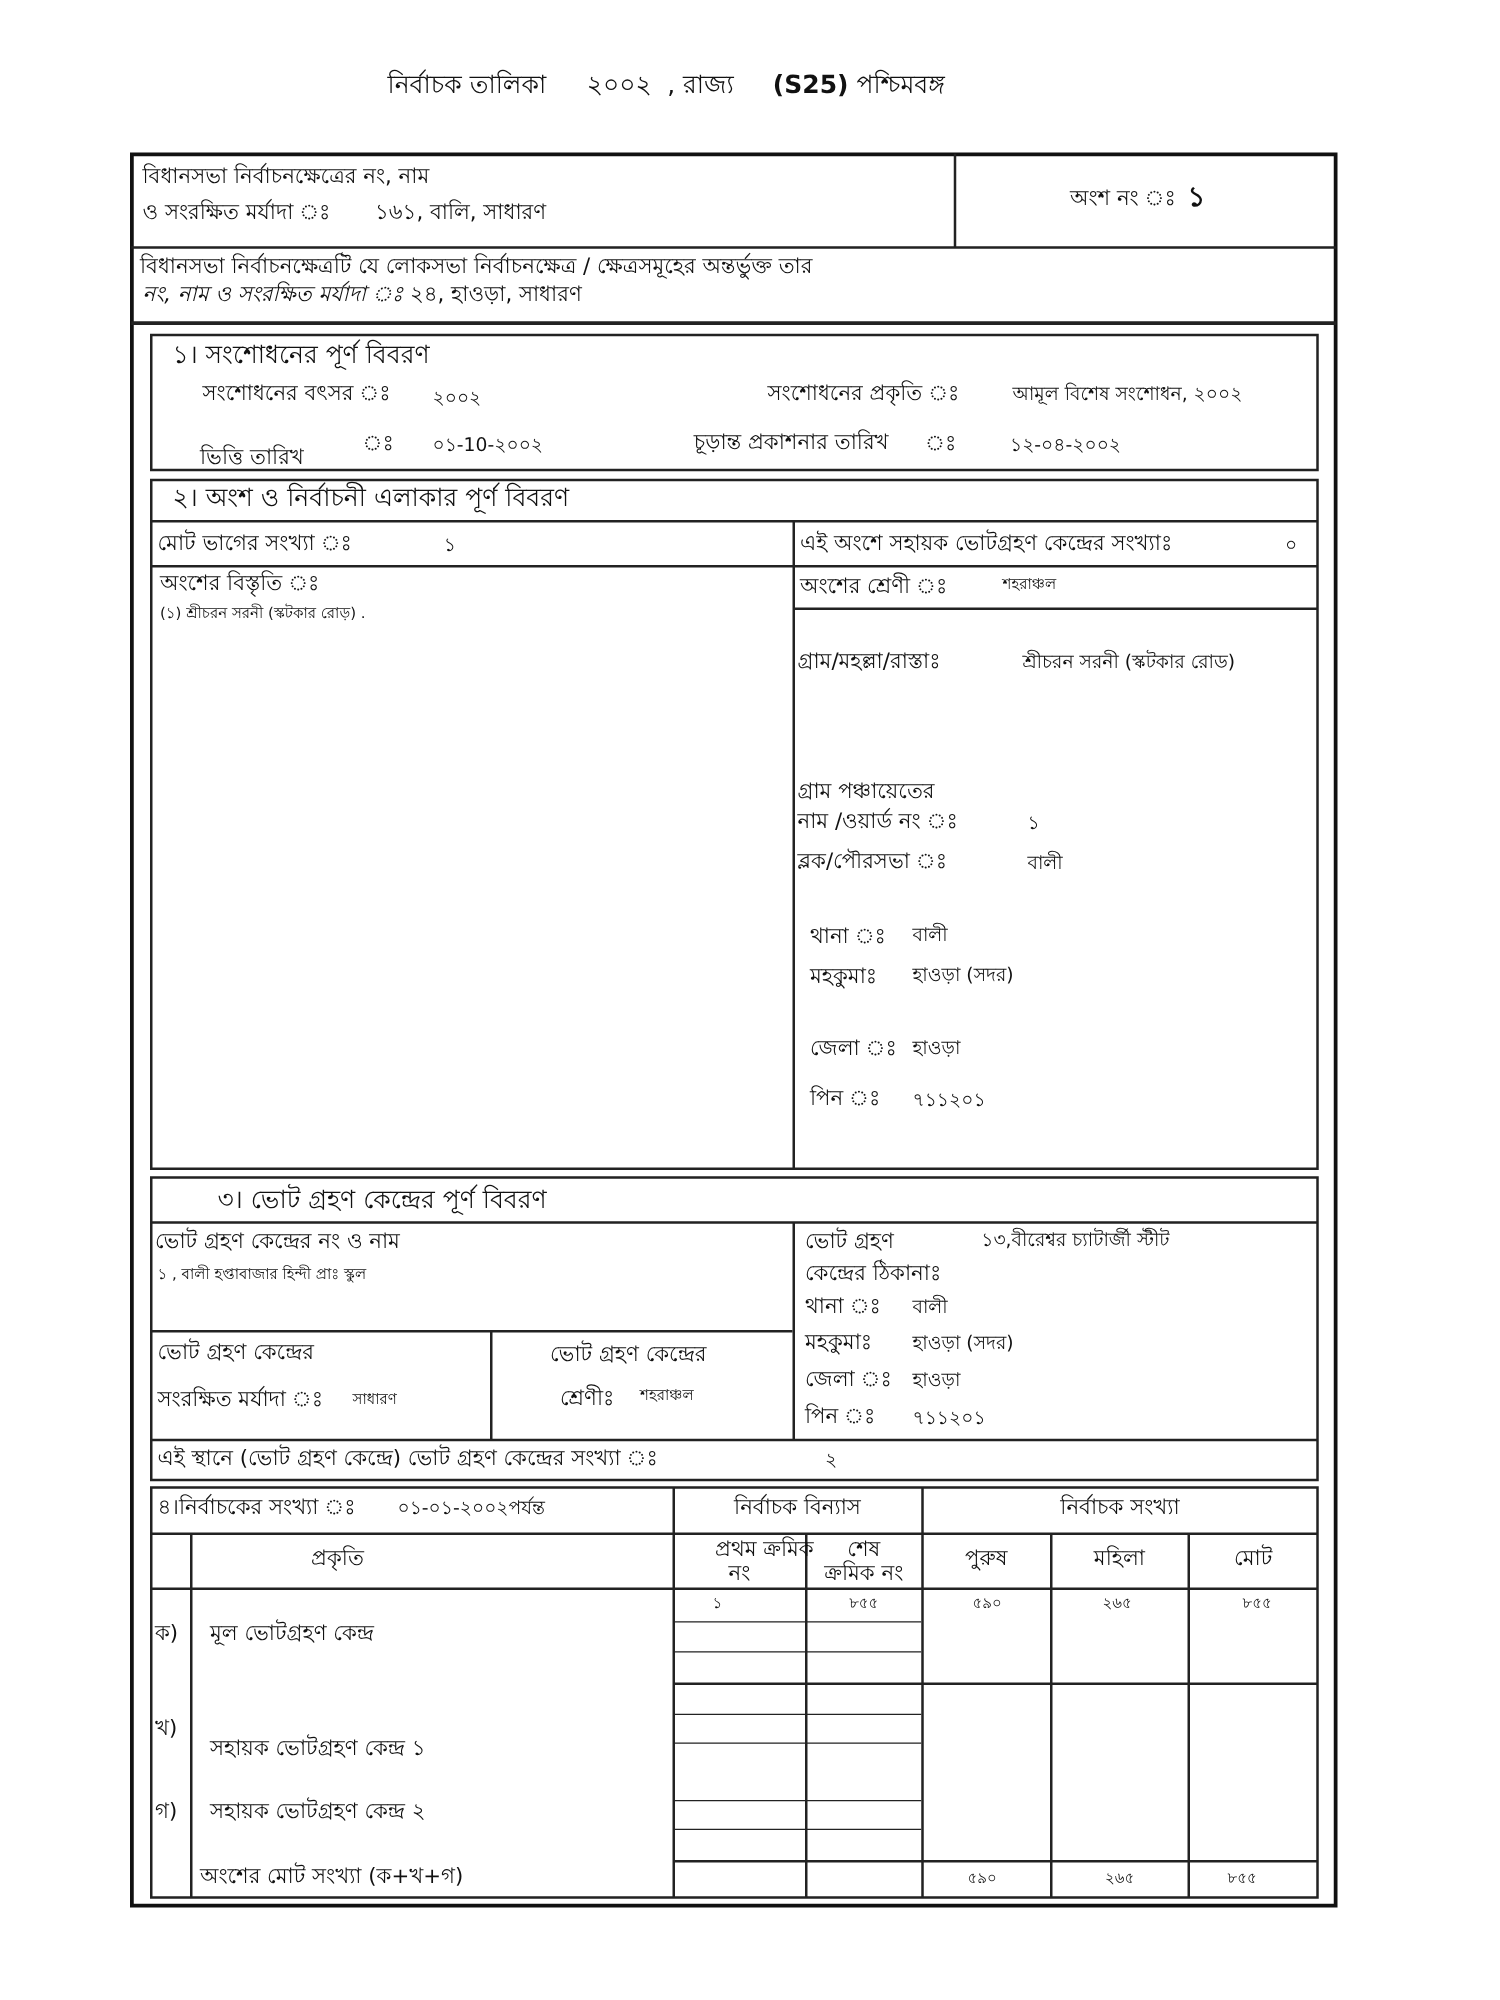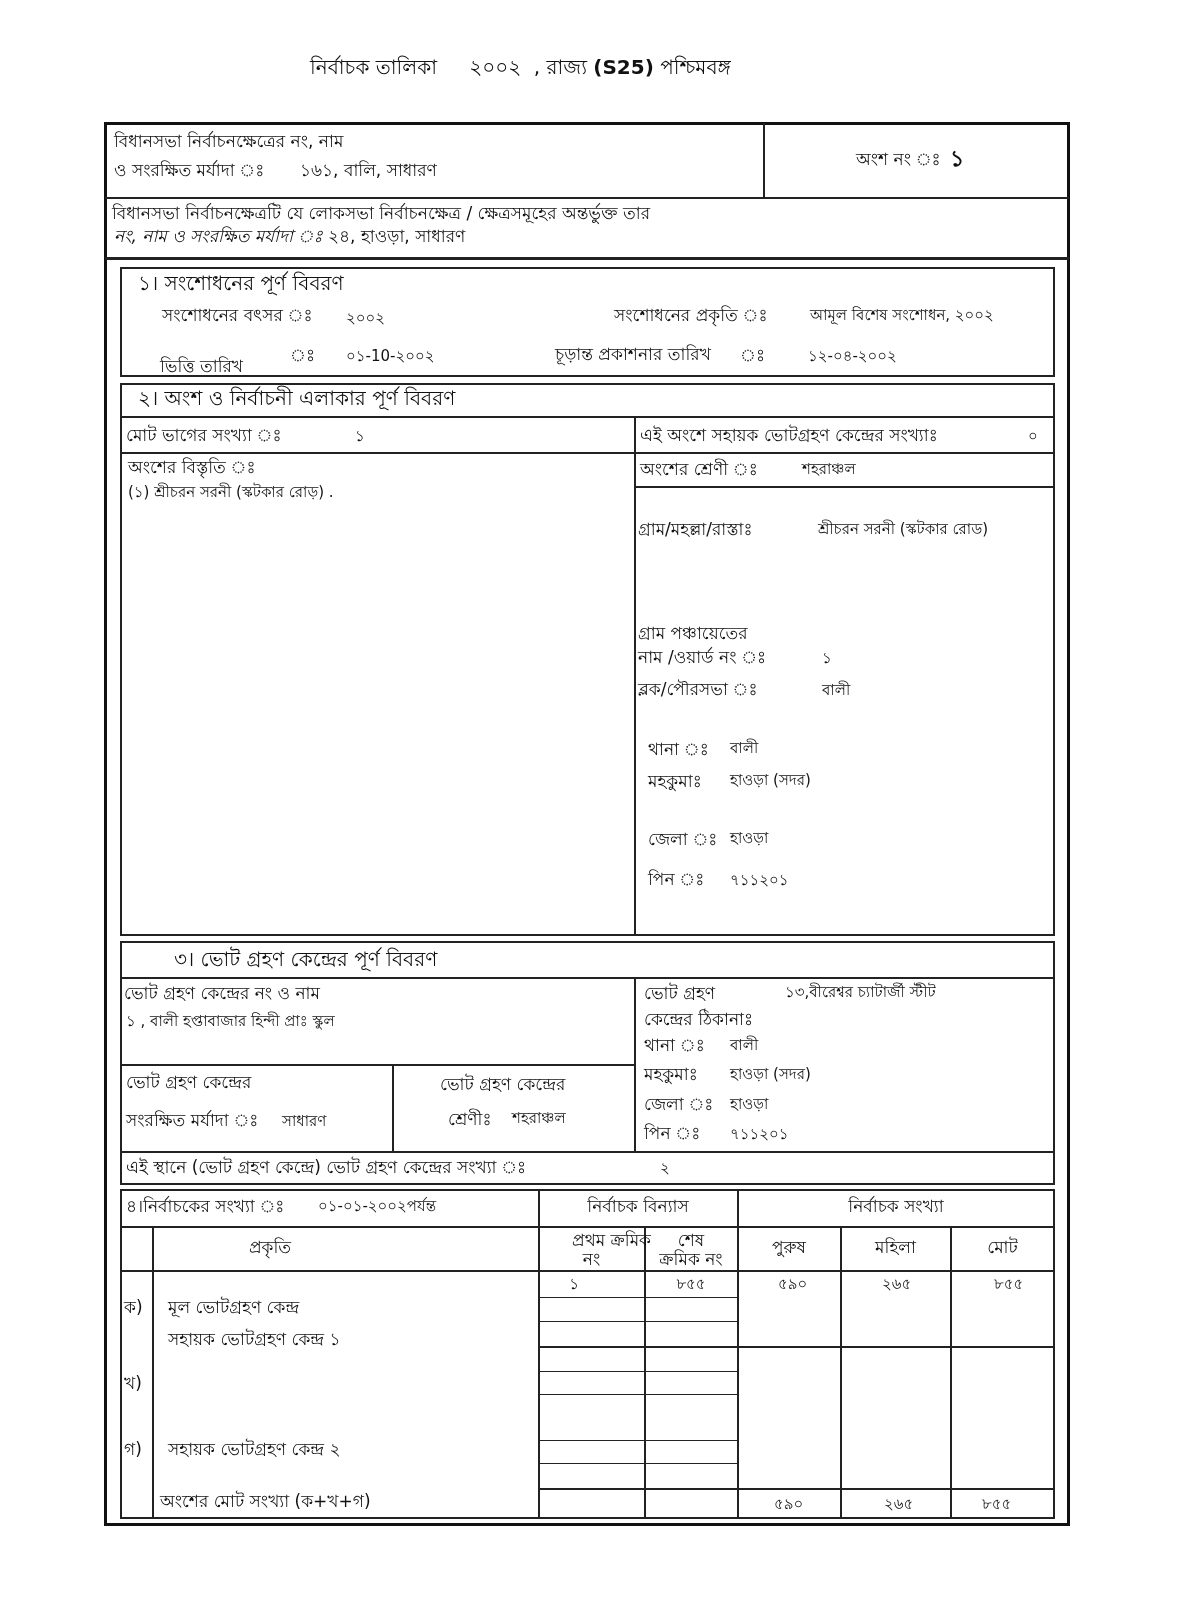--- a/index.html
+++ b/index.html
@@ -1,37 +1,37 @@
 <!DOCTYPE html>
 <html><head>
 <meta charset="utf-8">
 <style>
   html, body { margin:0; padding:0; background:#ffffff; }
   body { width:1200px; height:1600px; position:relative; overflow:hidden;
          font-family:"DejaVu Sans", "Liberation Sans", sans-serif; color:#111; }
   .t { position:absolute; white-space:nowrap; line-height:1.1; }
   .lbl { font-size:17px; font-weight:500; }
   .val { font-size:15px; }
-  .sm { font-size:15px; }
+  .sm { font-size:12px; }
   .hd { font-size:20px; }
   .box { position:absolute; border:2px solid #222; box-sizing:border-box; }
   .outer { border:3px solid #111; }
   .hl { position:absolute; height:0; border-top:2px solid #222; }
   .vl { position:absolute; width:0; border-left:2px solid #222; }
   .thin { border-width:1.5px; }
   .center { text-align:center; }
 </style>
 </head>
 <body>
 
 <div class="t" style="left:310px; top:56px; font-size:20px;">
   <span>নির্বাচক তালিকা</span>
   <span style="margin-left:26px;">২০০২</span>
   <span style="margin-left:6px;">, রাজ্য</span>
-  <span style="margin-left:0; font-weight:bold;">(S25)</span>
+  <span style="margin-left:25px; font-weight:bold;">(S25)</span>
   <span>পশ্চিমবঙ্গ</span>
 </div>
 
 <div class="box outer" style="left:104px; top:122px; width:966px; height:1404px;"></div>
 
 <div class="vl" style="left:763px; top:123px; height:75px;"></div>
 <div class="hl" style="left:105px; top:197px; width:964px;"></div>
 <div class="hl" style="left:105px; top:257px; width:964px; border-top-width:3px;"></div>
 
 <div class="t lbl" style="left:114px; top:132px;">বিধানসভা নির্বাচনক্ষেত্রের নং, নাম</div>
@@ -168,21 +168,21 @@
 
 <div class="t lbl" style="left:124px; top:1298px;">ক)</div>
 <div class="t lbl" style="left:168px; top:1298px;">মূল ভোটগ্রহণ কেন্দ্র</div>
 <div class="t sm center" style="left:539px; width:70px; top:1276px;">১</div>
 <div class="t sm center" style="left:645px; width:92px; top:1276px;">৮৫৫</div>
 <div class="t sm" style="left:778px; top:1276px;">৫৯০</div>
 <div class="t sm" style="left:882px; top:1276px;">২৬৫</div>
 <div class="t sm" style="left:994px; top:1276px;">৮৫৫</div>
 
 <div class="t lbl" style="left:124px; top:1374px;">খ)</div>
-<div class="t lbl" style="left:168px; top:1330px;text-align:right;">সহায়ক ভোটগ্রহণ কেন্দ্র ১</div>
+<div class="t lbl" style="left:168px; top:1390px;text-align:right;">সহায়ক ভোটগ্রহণ কেন্দ্র ১</div>
 
 <div class="t lbl" style="left:124px; top:1440px;">গ)</div>
 <div class="t lbl" style="left:168px; top:1440px;">সহায়ক ভোটগ্রহণ কেন্দ্র ২</div>
 
 <div class="t lbl" style="left:160px; top:1492px;">অংশের মোট সংখ্যা (ক+খ+গ)</div>
 <div class="t sm" style="left:774px; top:1496px;">৫৯০</div>
 <div class="t sm" style="left:884px; top:1496px;">২৬৫</div>
 <div class="t sm" style="left:982px; top:1496px;">৮৫৫</div>
 
 </body></html>

